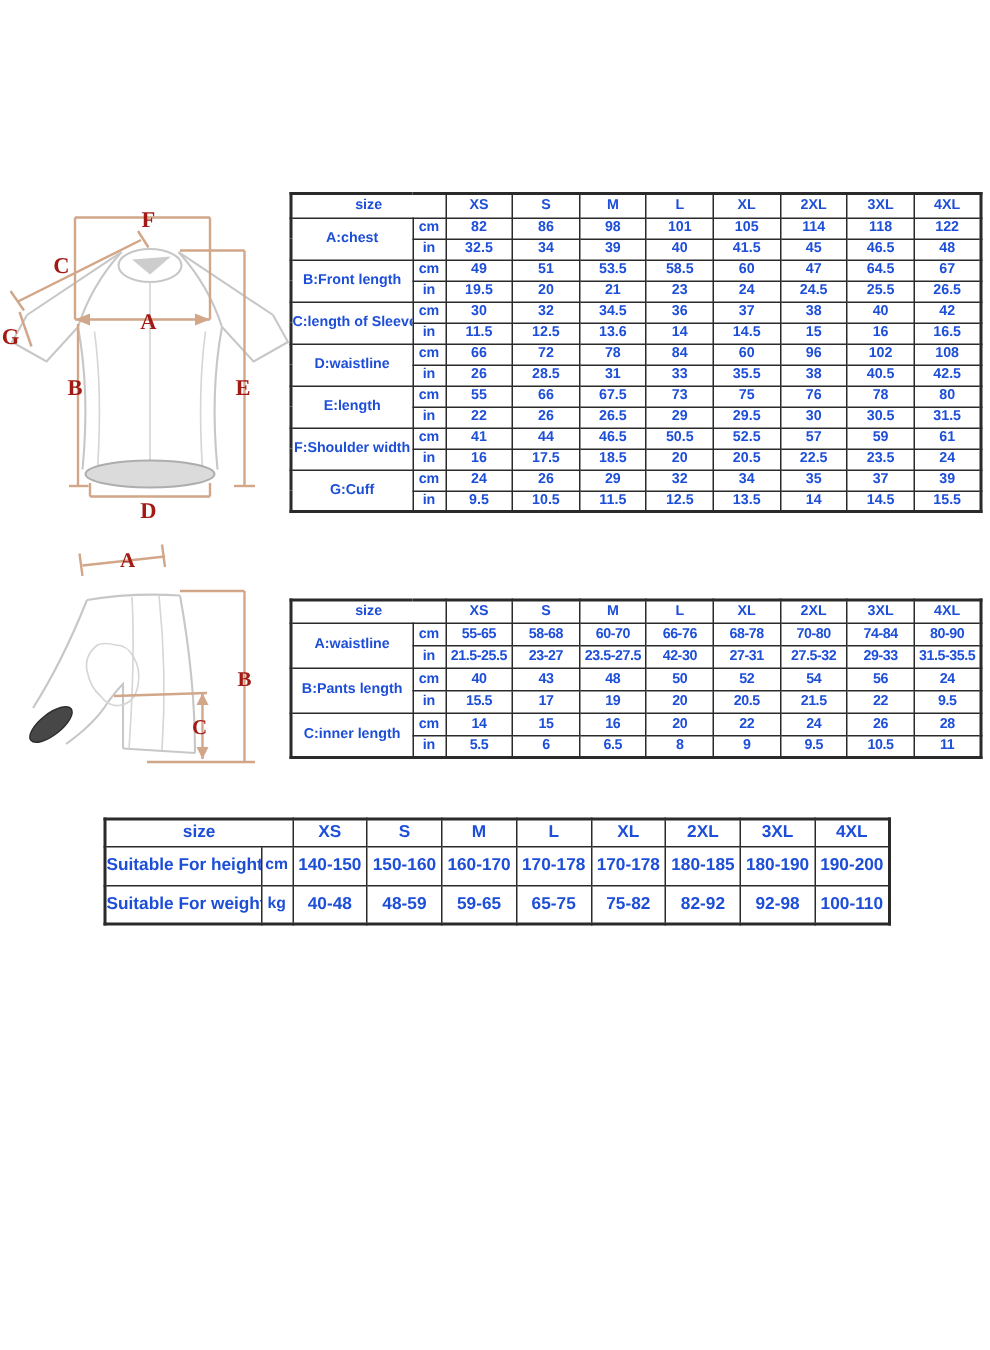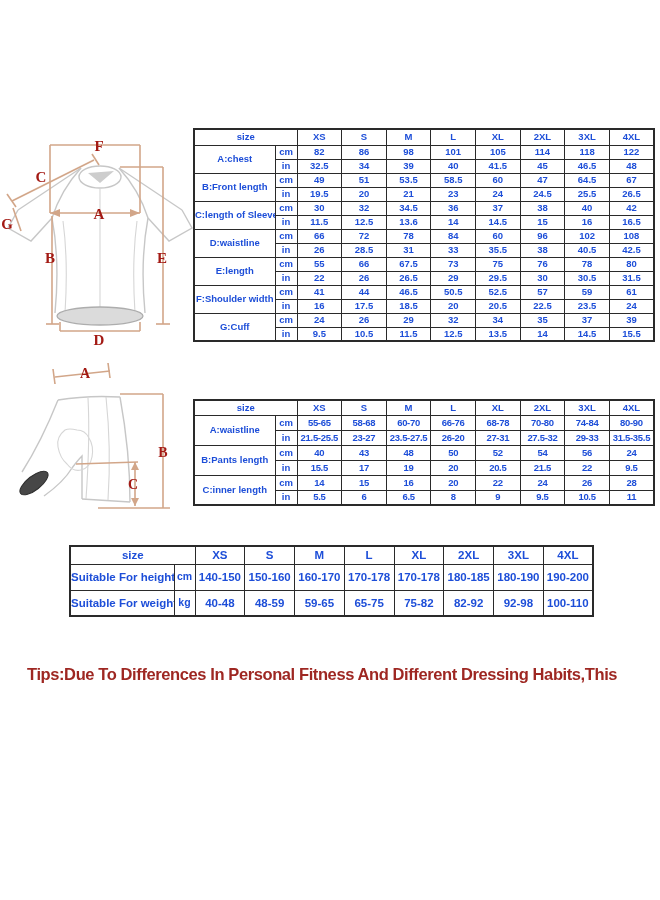--- a/index.html
+++ b/index.html
@@ -337,21 +337,21 @@
           <td>68-78</td>
           <td>70-80</td>
           <td>74-84</td>
           <td>80-90</td>
         </tr>
         <tr>
           <th class="unit">in</th>
           <td>21.5-25.5</td>
           <td>23-27</td>
           <td>23.5-27.5</td>
-          <td>26-20</td>
+          <td>42-30</td>
           <td>27-31</td>
           <td>27.5-32</td>
           <td>29-33</td>
           <td>31.5-35.5</td>
         </tr>
         <tr>
           <th class="lbl" rowspan="2">B:Pants length</th>
           <th class="unit">cm</th>
           <td>40</td>
           <td>43</td>
@@ -440,16 +440,15 @@
           <td>65-75</td>
           <td>75-82</td>
           <td>82-92</td>
           <td>92-98</td>
           <td>100-110</td>
         </tr>
       </tbody>
     </table>
 
   <div id="tips">
-    <div class="tip-line">Tips:Due To Differences In Personal Fitness And Different Dressing Habits,This</div>
   </div>
 
 </div>
 
 </body></html>

